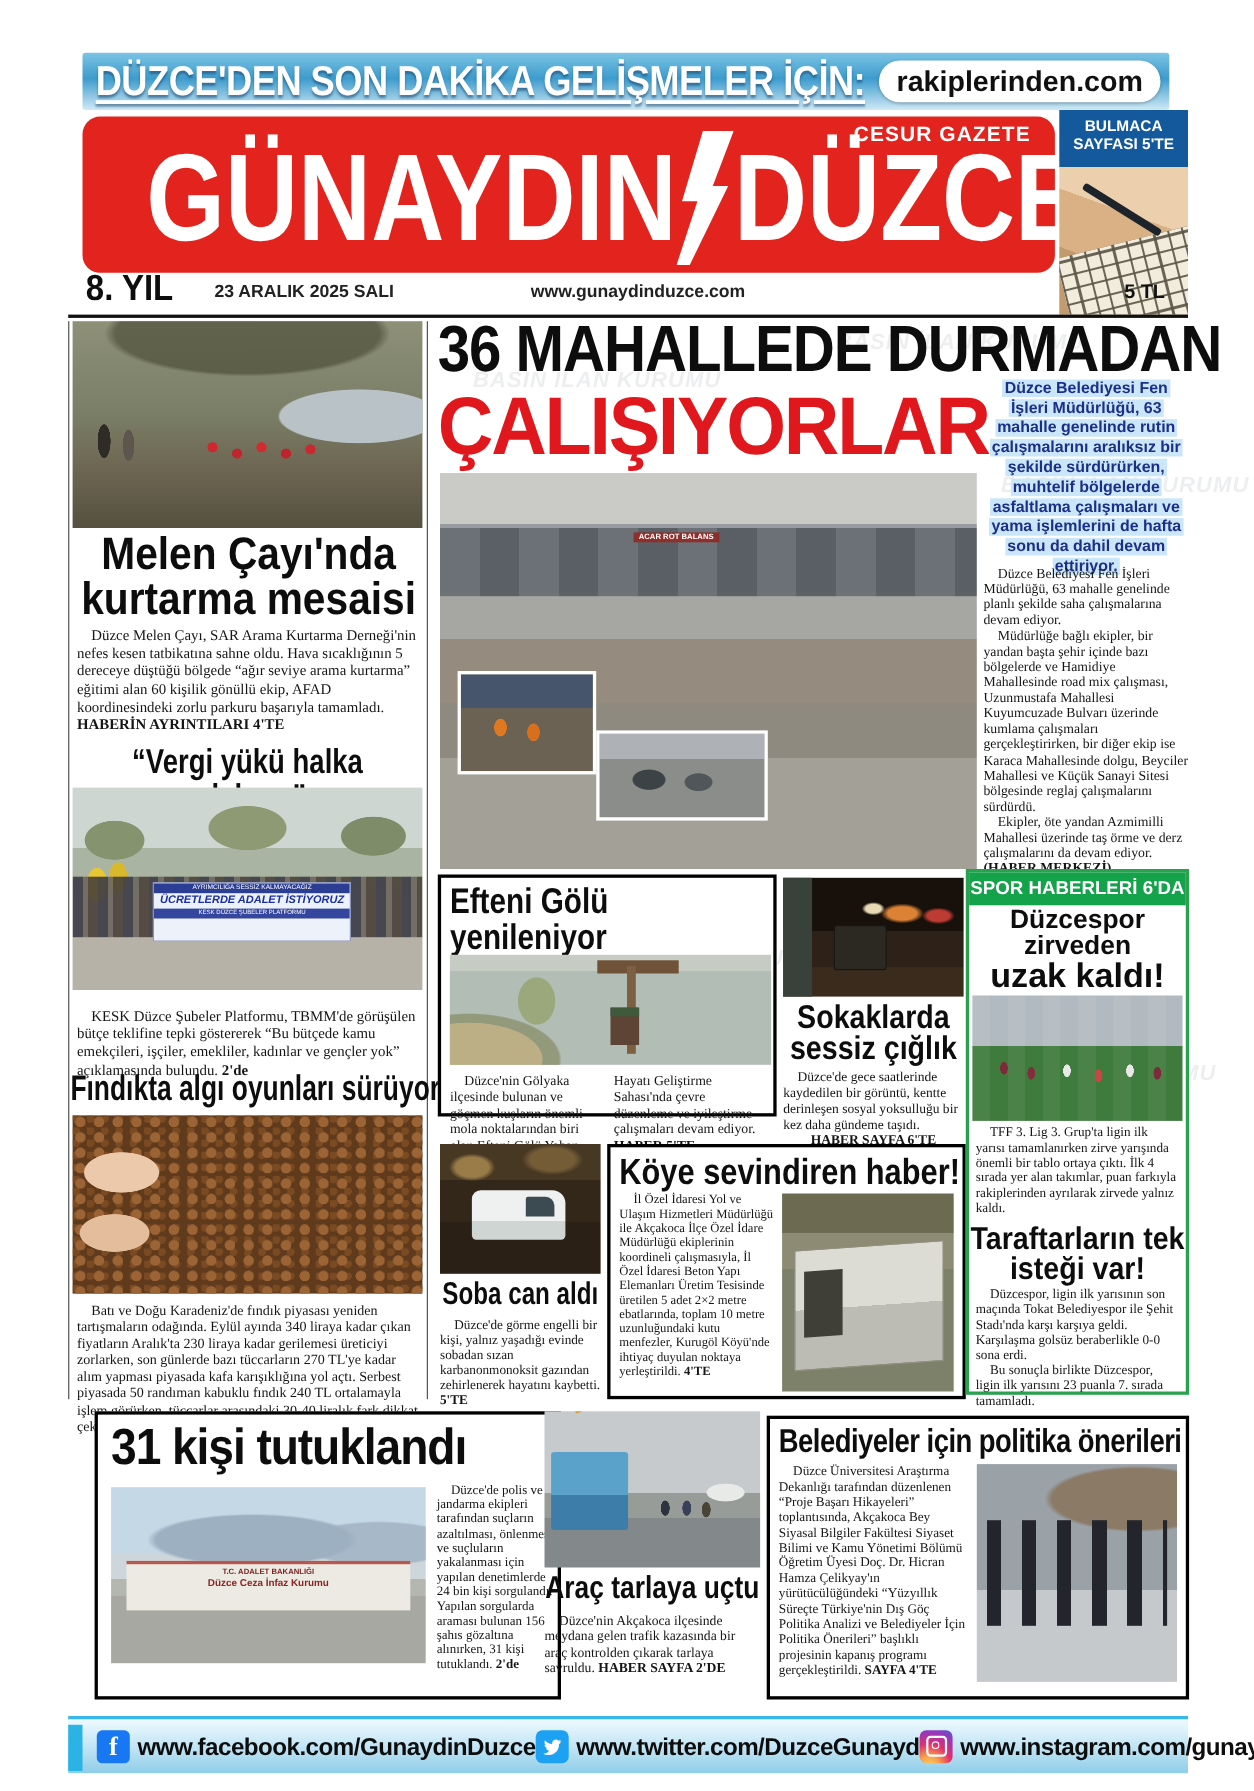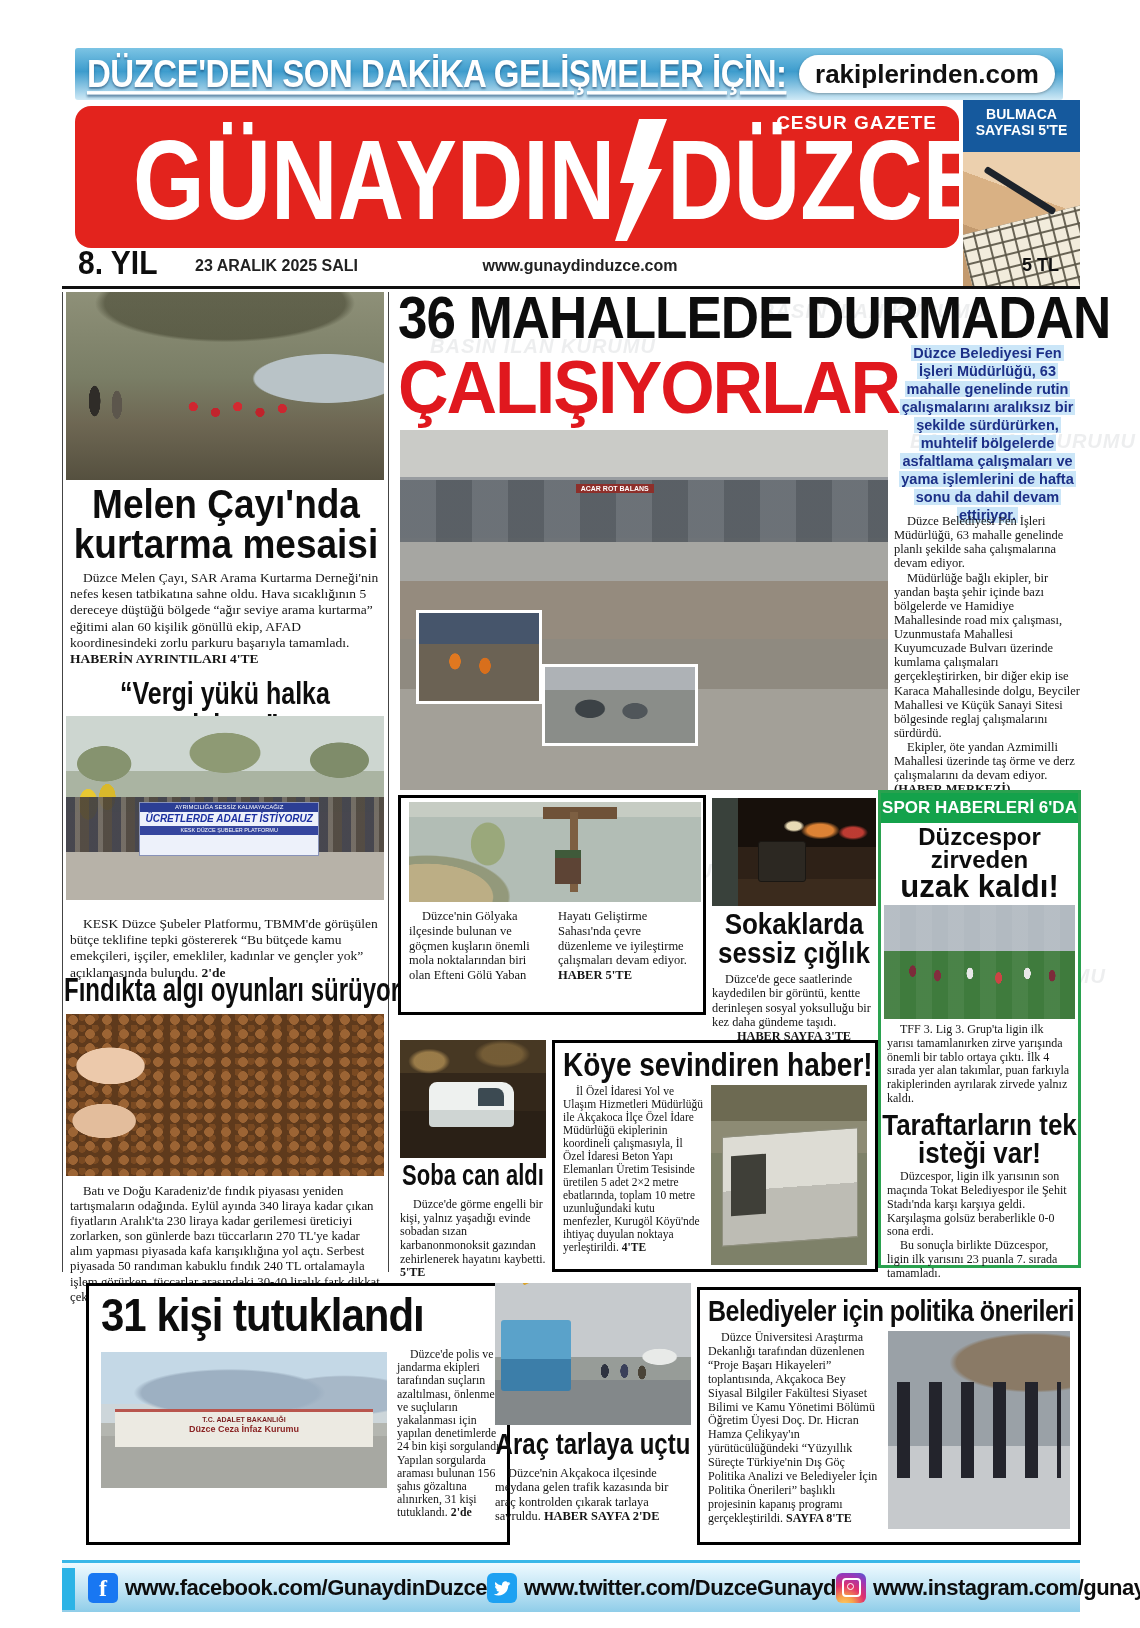--- a/index.html
+++ b/index.html
@@ -244,38 +244,39 @@
   <div class="abs" style="left:894px;top:345px;width:187px;text-align:center;font-size:14.5px;font-weight:bold;line-height:1.24;color:#1c2f87;">
     <span class="high">Düzce Belediyesi Fen İşleri Müdürlüğü, 63 mahalle genelinde rutin çalışmalarını aralıksız bir şekilde sürdürürken, muhtelif bölgelerde asfaltlama çalışmaları ve yama işlemlerini de hafta sonu da dahil devam ettiriyor.</span>
   </div>
   <div class="abs bd" style="left:894px;top:514px;width:187px;font-size:12.5px;line-height:1.13;">
     <p>Düzce Belediyesi Fen İşleri Müdürlüğü, 63 mahalle genelinde planlı şekilde saha çalışmalarına devam ediyor.</p>
     <p>Müdürlüğe bağlı ekipler, bir yandan başta şehir içinde bazı bölgelerde ve Hamidiye Mahallesinde road mix çalışması, Uzunmustafa Mahallesi Kuyumcuzade Bulvarı üzerinde kumlama çalışmaları gerçekleştirirken, bir diğer ekip ise Karaca Mahallesinde dolgu, Beyciler Mahallesi ve Küçük Sanayi Sitesi bölgesinde reglaj çalışmalarını sürdürdü.</p>
     <p><span>Ekipler, öte yandan Azmimilli Mahallesi üzerinde taş örme ve derz çalışmalarını da devam ediyor.</span> <b>(HABER MERKEZİ)</b></p>
   </div>
 
   <div class="abs blackbox" style="left:398px;top:795px;width:308px;height:220px;">
+    <div class="hl" style="font-size:27px;margin:2px 0 10px;"><span class="sq" style="transform:scaleY(1.2);">Efteni Gölü yenileniyor</span></div>
     <div class="ph" id="ph-efteni" style="position:relative;width:292px;height:100px;">
       <div class="pierTop"></div>
       <div class="pier"></div>
       <div class="hut"></div>
     </div>
     <div class="bd" style="margin-top:7px;font-size:12.5px;line-height:1.18;column-count:2;column-gap:12px;">
       <span>Düzce'nin Gölyaka ilçesinde bulunan ve göçmen kuşların önemli mola noktalarından biri olan Efteni Gölü Yaban Hayatı Geliştirme Sahası'nda çevre düzenleme ve iyileştirme çalışmaları devam ediyor.</span>
       <b class="more">HABER 5'TE</b>
     </div>
   </div>
 
   <div class="ph" id="ph-sokak" style="left:712px;top:798px;width:164px;height:108px;">
     <div class="dump"></div>
   </div>
   <div class="abs hl" style="left:710px;top:910px;width:168px;text-align:center;font-size:26px;line-height:.98;"><span class="sqc" style="transform:scaleY(1.15);">Sokaklarda sessiz çığlık</span></div>
   <div class="abs bd" style="left:712px;top:972px;width:164px;font-size:12.3px;line-height:1.16;">
     <span>Düzce'de gece saatlerinde kaydedilen bir görüntü, kentte derinleşen sosyal yoksulluğu bir kez daha gündeme taşıdı.</span>
-    <b class="more" style="display:block;text-align:center;text-indent:0;">HABER SAYFA 3'TE</b>
+    <b class="more" style="display:block;text-align:center;text-indent:0;">HABER SAYFA 6'TE</b>
   </div>
 
   <div class="ph" id="ph-soba" style="left:400px;top:1040px;width:146px;height:118px;">
     <div class="van"></div>
   </div>
   <div class="abs hl" style="left:398px;top:1162px;width:150px;text-align:center;font-size:22px;"><span class="sqc" style="transform:scaleY(1.3);">Soba can aldı</span></div>
   <div class="abs bd" style="left:400px;top:1198px;width:146px;font-size:12px;line-height:1.14;">
     <span>Düzce'de görme engelli bir kişi, yalnız yaşadığı evinde sobadan sızan karbanonmonoksit gazından zehirlenerek hayatını kaybetti.</span>
     <b class="more">5'TE</b>
   </div>
@@ -303,21 +304,21 @@
     <div class="bd" style="padding:4px 6px 0;font-size:12px;line-height:1.15;">TFF 3. Lig 3. Grup'ta ligin ilk yarısı tamamlanırken zirve yarışında önemli bir tablo ortaya çıktı. İlk 4 sırada yer alan takımlar, puan farkıyla rakiplerinden ayrılarak zirvede yalnız kaldı.</div>
     <div class="hl" style="text-align:center;font-size:26px;line-height:.97;margin:6px 0 2px;"><span class="sqc" style="transform:scaleY(1.1);">Taraftarların tek isteği var!</span></div>
     <div class="bd" style="padding:6px 6px 0;font-size:12px;line-height:1.15;">
       <p>Düzcespor, ligin ilk yarısının son maçında Tokat Belediyespor ile Şehit Stadı'nda karşı karşıya geldi. Karşılaşma golsüz beraberlikle 0-0 sona erdi.</p>
       <p>Bu sonuçla birlikte Düzcespor, ligin ilk yarısını 23 puanla 7. sırada tamamladı.</p>
     </div>
   </div>
 
   <div class="abs blackbox" style="left:62px;top:1283px;width:424px;height:262px;padding:0;margin-left:24px;">
     <div class="hl" style="margin:6px 0 0 12px;font-size:42px;letter-spacing:-1px;"><span class="sq" style="transform:scaleY(1.1);">31 kişi tutuklandı</span></div>
-    <div class="ph" id="ph-prison" style="left:12px;top:66px;width:286px;height:136px;">
+    <div class="ph" id="ph-prison" style="left:12px;top:66px;width:286px;height:160px;">
       <div class="pbld">
         <span class="psign1">T.C. ADALET BAKANLIĞI</span>
         <span class="psign2">Düzce Ceza İnfaz Kurumu</span>
       </div>
     </div>
     <div class="bd abs" style="left:308px;top:62px;width:106px;font-size:11.8px;line-height:1.12;">
       <span>Düzce'de polis ve jandarma ekipleri tarafından suçların azaltılması, önlenmesi ve suçluların yakalanması için yapılan denetimlerde 24 bin kişi sorgulandı. Yapılan sorgularda araması bulunan 156 şahıs gözaltına alınırken, 31 kişi tutuklandı.</span>
       <b class="more">2'de</b>
     </div>
   </div>
@@ -330,21 +331,21 @@
   <div class="abs bd" style="left:495px;top:1466px;width:196px;font-size:12.4px;line-height:1.16;">
     <span>Düzce'nin Akçakoca ilçesinde meydana gelen trafik kazasında bir araç kontrolden çıkarak tarlaya savruldu.</span>
     <b class="more">HABER SAYFA 2'DE</b>
   </div>
 
   <div class="abs blackbox" style="left:697px;top:1287px;width:384px;height:258px;">
     <div class="hl" style="font-size:25px;letter-spacing:-.5px;margin:2px 0 10px;white-space:nowrap;"><span class="sq" style="transform:scaleY(1.2);">Belediyeler için politika önerileri</span></div>
     <div style="display:flex;gap:8px;">
       <div class="bd" style="width:174px;font-size:12px;line-height:1.16;">
         <span>Düzce Üniversitesi Araştırma Dekanlığı tarafından düzenlenen “Proje Başarı Hikayeleri” toplantısında, Akçakoca Bey Siyasal Bilgiler Fakültesi Siyaset Bilimi ve Kamu Yönetimi Bölümü Öğretim Üyesi Doç. Dr. Hicran Hamza Çelikyay'ın yürütücülüğündeki “Yüzyıllık Süreçte Türkiye'nin Dış Göç Politika Analizi ve Belediyeler İçin Politika Önerileri” başlıklı projesinin kapanış programı gerçekleştirildi.</span>
-        <b class="more">SAYFA 8'TE</b>
+        <b class="more">SAYFA 4'TE</b>
       </div>
       <div class="ph" id="ph-group" style="position:relative;width:182px;height:198px;flex:none;">
         <div class="figs"></div>
       </div>
     </div>
   </div>
 
   <div class="abs" id="footer">
     <div id="faccent"></div>
     <div class="fgroup">

